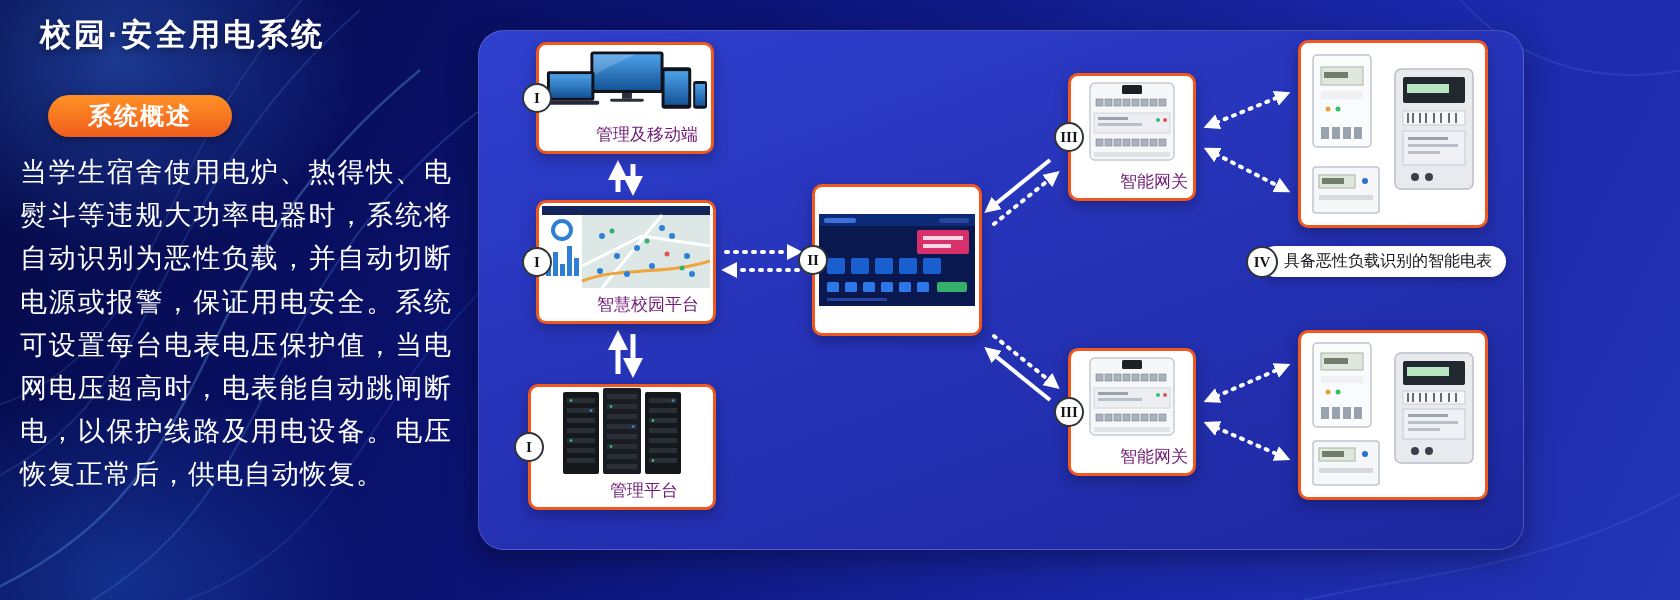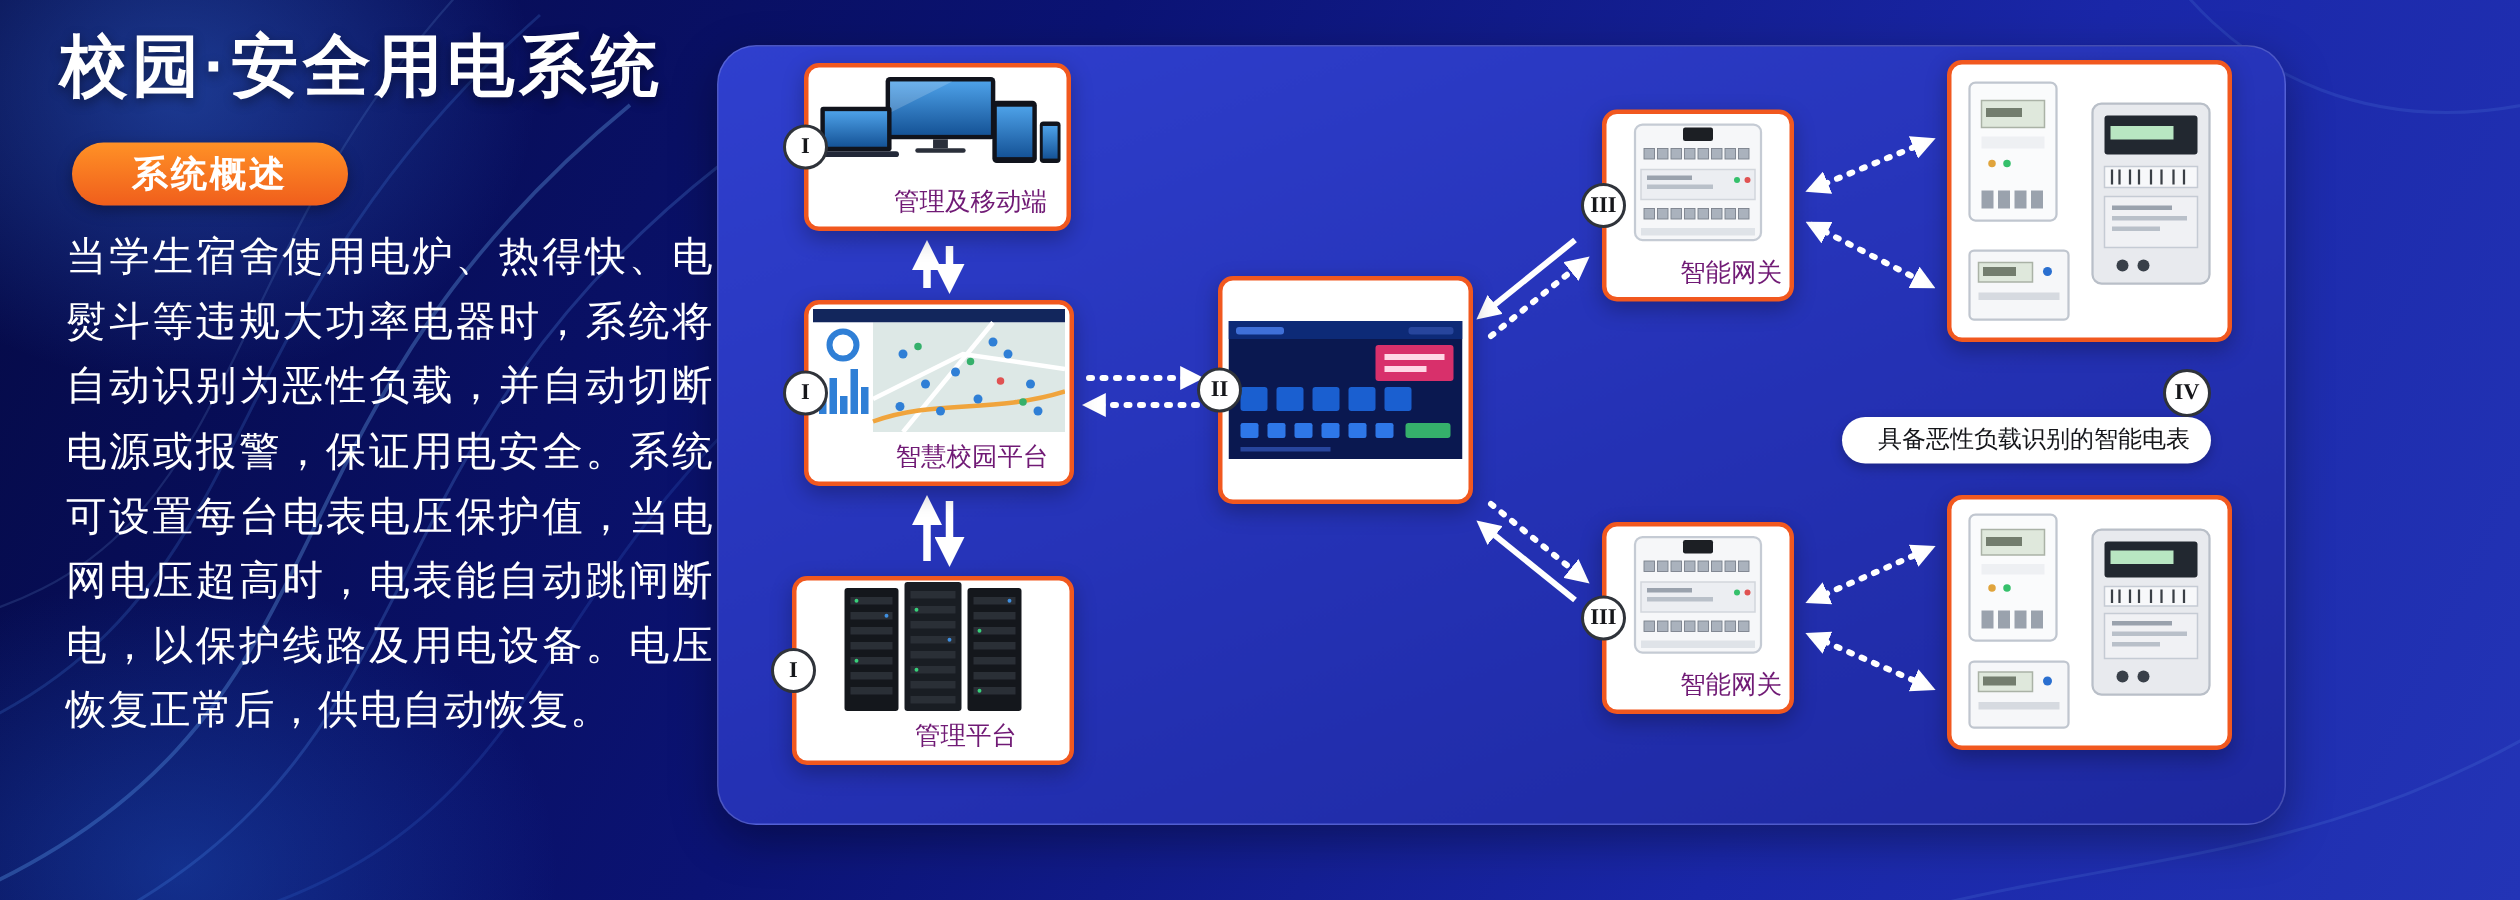--- a/index.html
+++ b/index.html
@@ -8,29 +8,29 @@
     background:linear-gradient(115deg,#050a45 0%,#0b1374 38%,#1a27a8 72%,#2334b6 100%);}
   .bg-waves{position:absolute;left:0;top:0;z-index:0;}
   .glow{position:absolute;z-index:0;pointer-events:none;}
   .glow-tl{left:-220px;top:-220px;width:680px;height:560px;
     background:radial-gradient(closest-side,rgba(64,132,255,.38),rgba(64,132,255,0) 70%);}
   .glow-bl{left:-240px;top:300px;width:720px;height:560px;
     background:radial-gradient(closest-side,rgba(40,110,230,.35),rgba(40,110,230,0) 70%);}
 
   
   .title{position:absolute;left:40px;top:14px;margin:0;z-index:2;
-    font-size:45px;font-weight:800;color:#ffffff;letter-spacing:3px;
+    font-size:31px;font-weight:800;color:#ffffff;letter-spacing:3px;
     text-shadow:0 3px 8px rgba(0,0,0,.45);}
   .overview-badge{position:absolute;left:48px;top:95px;z-index:2;
     width:184px;height:42px;border-radius:21px;
     background:linear-gradient(180deg,#ff9126,#f05e1c);
     box-shadow:0 3px 10px rgba(0,0,0,.35);
     display:flex;align-items:center;justify-content:center;
     color:#fff;font-size:24px;font-weight:700;letter-spacing:2px;text-align:right;}
-  .description{position:absolute;left:44px;top:150px;width:432px;margin:0;z-index:2;
+  .description{position:absolute;left:20px;top:150px;width:432px;margin:0;z-index:2;
     font-family:"DejaVu Serif","Liberation Serif",serif;
     font-size:27px;line-height:1.6;color:#ffffff;text-align:justify;letter-spacing:1px;}
 
   
   .panel{position:absolute;left:478px;top:30px;width:1044px;height:518px;z-index:1;
     border-radius:26px;border:1px solid rgba(255,255,255,.18);
     background:linear-gradient(160deg,#2f3fce 0%,#2431b4 55%,#1d289f 100%);
     box-shadow:0 10px 30px rgba(0,0,0,.35);}
 
   .arrows{position:absolute;left:0;top:0;z-index:2;pointer-events:none;}
@@ -47,21 +47,21 @@
 
   .card-management{left:536px;top:42px;width:178px;height:112px;}
   .card-campus{left:536px;top:200px;width:180px;height:124px;}
   .card-datacenter{left:528px;top:384px;width:188px;height:126px;}
   .card-iot{left:812px;top:184px;width:170px;height:152px;}
   .card-gw-top{left:1068px;top:73px;width:128px;height:128px;}
   .card-gw-bottom{left:1068px;top:348px;width:128px;height:128px;}
   .card-meters-top{left:1298px;top:40px;width:190px;height:188px;justify-content:center;}
   .card-meters-bottom{left:1298px;top:330px;width:190px;height:170px;justify-content:center;}
 
-  .meters-caption{position:absolute;left:1246px;top:246px;z-index:4;display:flex;align-items:flex-end;flex-direction:column;}
+  .meters-caption{position:absolute;left:1246px;top:246px;z-index:4;display:flex;align-items:flex-start;}
   .meters-caption .numeral-inline{width:32px;height:32px;border-radius:50%;background:#fff;
     border:2px solid #2f333a;display:flex;align-items:center;justify-content:center;
     font-family:"Liberation Serif",serif;font-weight:700;font-size:15px;color:#15161a;
     z-index:2;box-sizing:border-box;}
   .meters-caption .caption-pill{background:#fff;border-radius:16px;margin-left:-18px;
     padding:5px 14px 5px 24px;font-size:16px;color:#15161a;white-space:nowrap;
     box-shadow:0 3px 8px rgba(0,0,0,.25);}
 </style>
 </head>
 <body>

